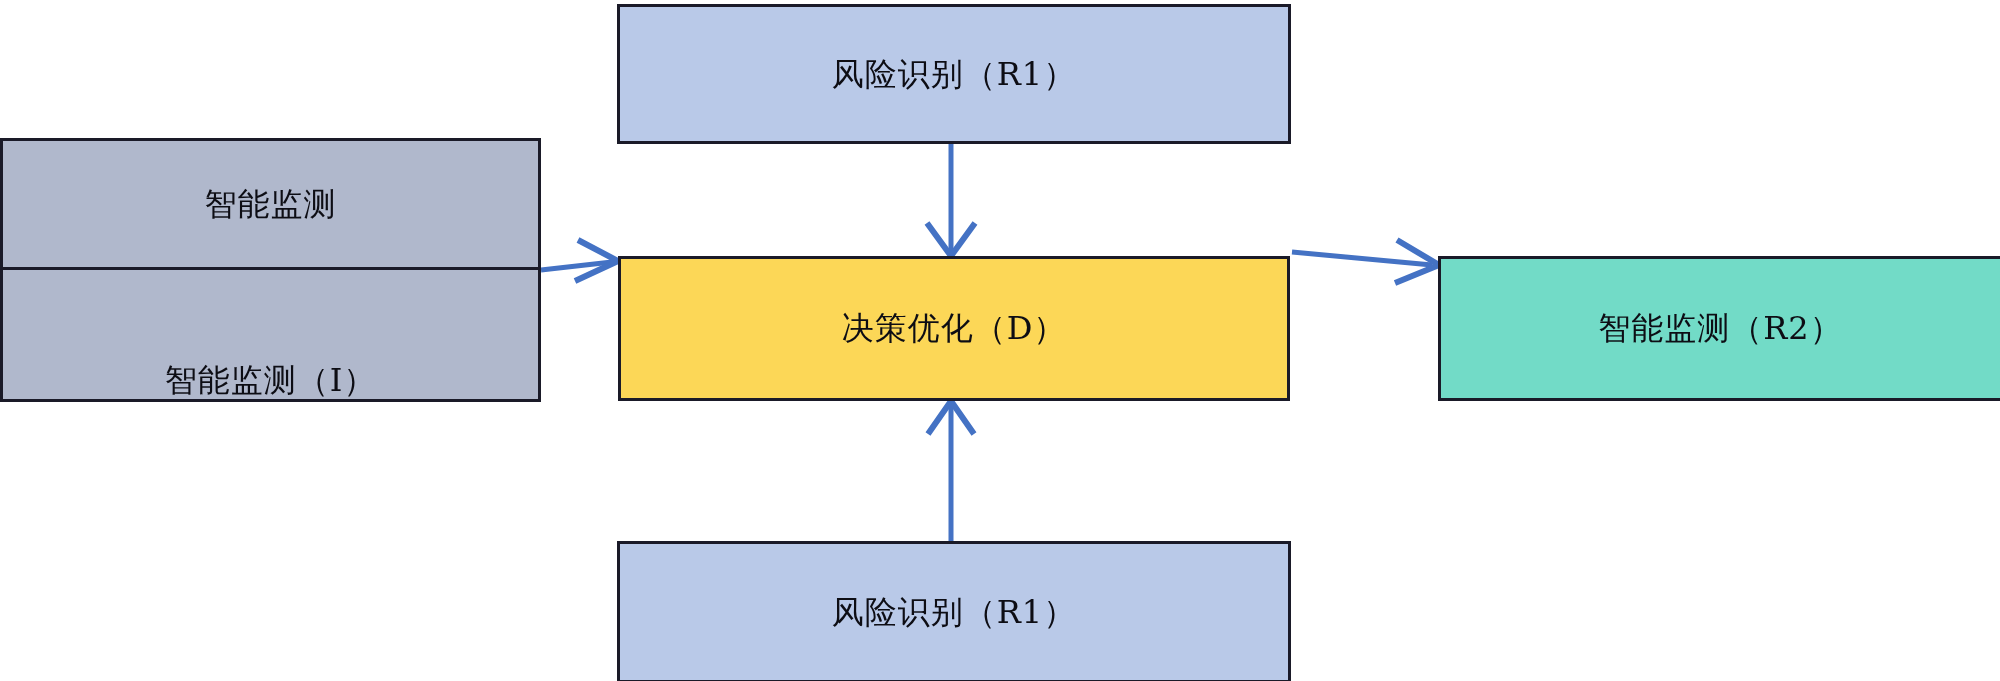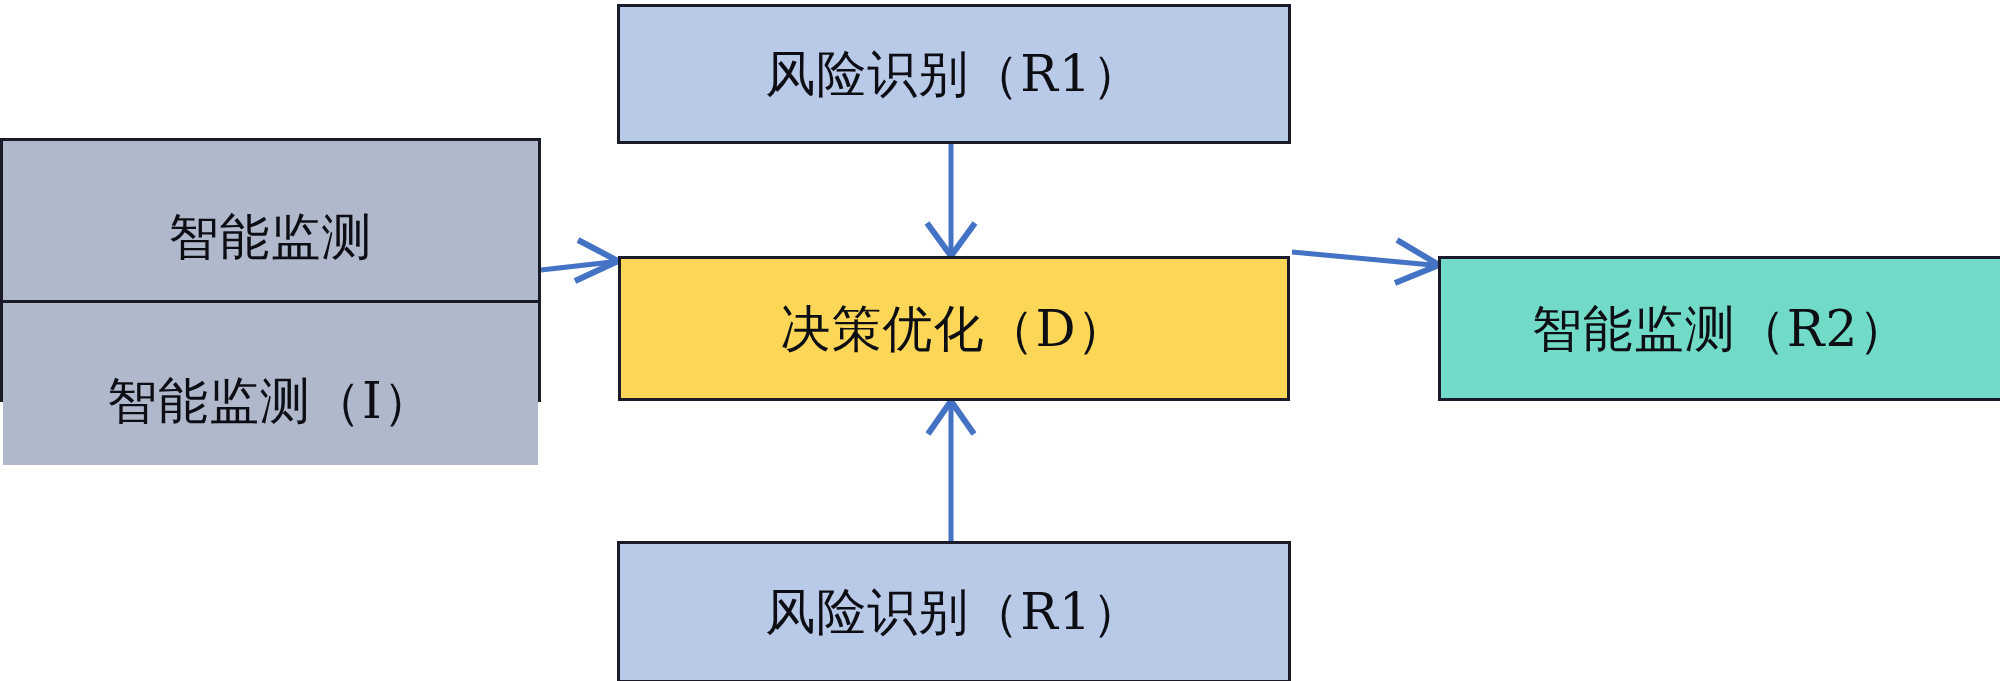--- a/index.html
+++ b/index.html
@@ -22,21 +22,21 @@
     position: absolute;
     box-sizing: border-box;
     border: 3px solid #1a1a28;
     display: flex;
     align-items: center;
     justify-content: center;
     text-align: center;
   }
   .node-label {
     font-family: "DejaVu Serif", "Liberation Serif", serif;
-    font-size: 50px;
+    font-size: 32px;
     line-height: 1.2;
     color: #0d0d14;
     letter-spacing: 1px;
     white-space: nowrap;
   }
   
   #node-risk-top {
     left: 617px;  top: 4px;
     width: 674px; height: 140px;
     background: #b9c9e8;
@@ -55,28 +55,28 @@
     display: block;
     position: absolute;
   }
   .monitor-cell {
     box-sizing: border-box;
     width: 100%;
     display: flex;
     align-items: center;
     justify-content: center;
     background: #b0b8cc;
-    margin-top: 33px;
   }
   #monitor-cell-top {
     height: 50%;
     border-bottom: 3px solid #1a1a28;
   }
   #monitor-cell-bottom {
     height: 50%;
+    align-items: flex-end;
   }
   #node-decision {
     left: 618px;  top: 256px;
     width: 672px; height: 145px;
     background: #fcd757;
   }
   #node-resilience {
     left: 1438px; top: 256px;
     width: 565px; height: 145px;
     background: #72dbc7;

